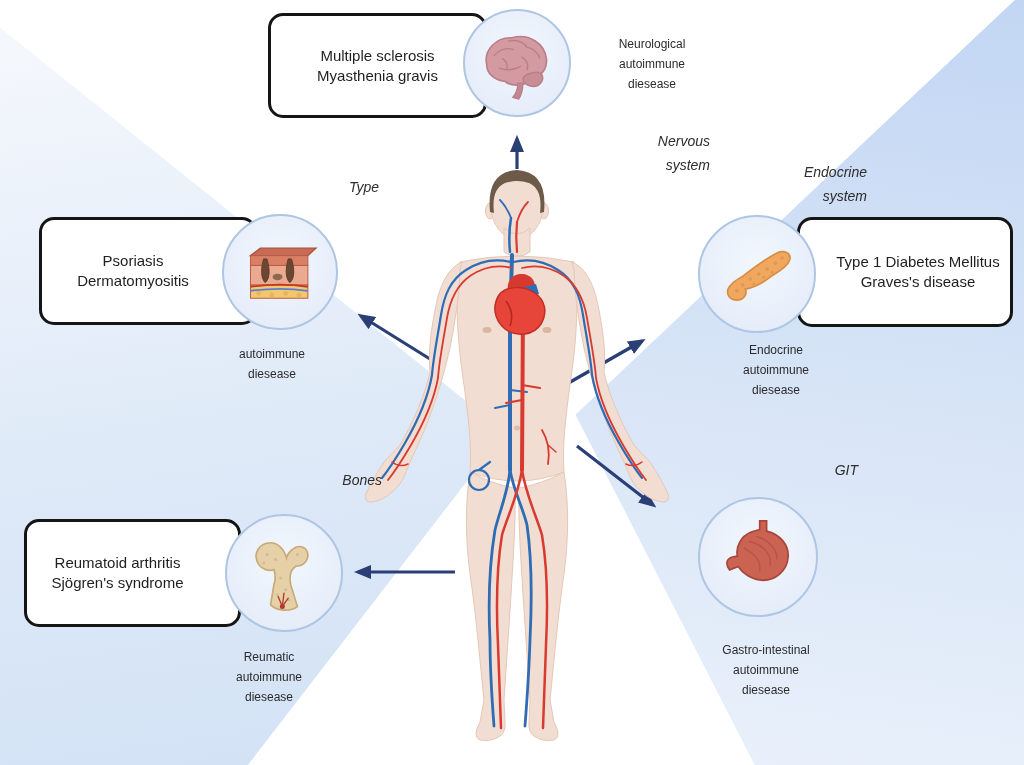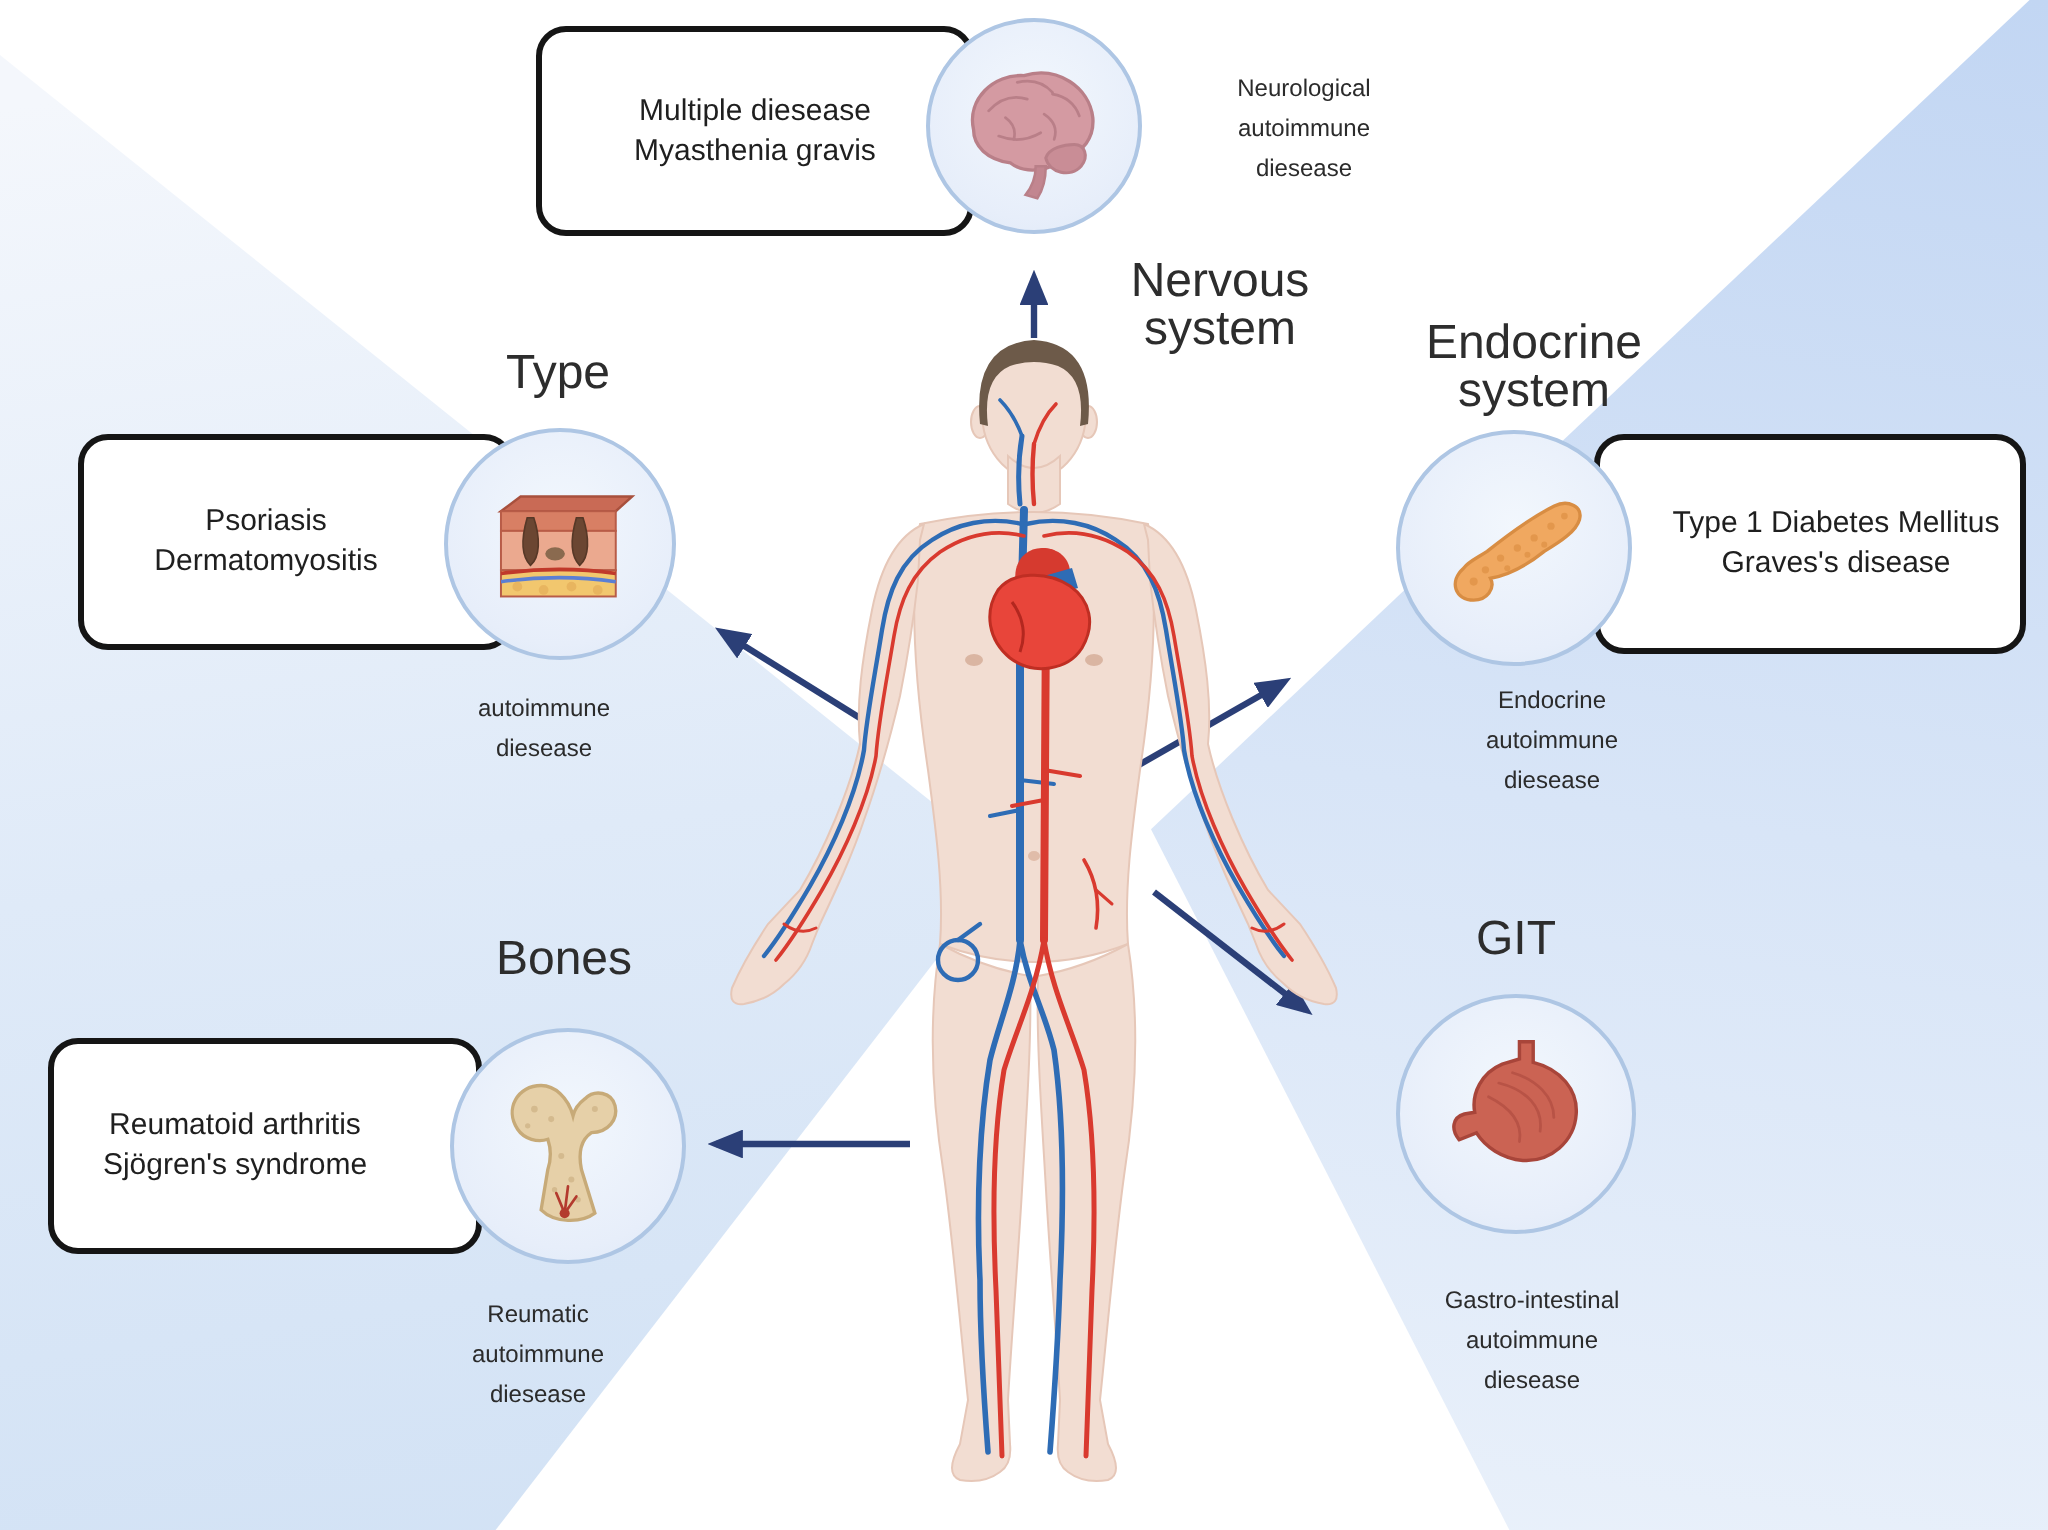--- a/index.html
+++ b/index.html
@@ -13,22 +13,22 @@
   .wedge-left{
     clip-path:polygon(0 3.6%,49.3% 56.5%,24.2% 100%,0 100%);
     background:linear-gradient(172deg,#f4f7fc 6%,#dfeaf8 50%,#cfe0f4 100%);
   }
   .wedge-right{
     clip-path:polygon(99.1% 0,100% 0,100% 100%,73.7% 100%,56.2% 54.2%);
     background:linear-gradient(188deg,#c2d6f3 0%,#d8e5f7 48%,#edf3fb 100%);
   }
   .abs{position:absolute;}
   .heading{
-    font-size:24px;line-height:24px;font-weight:500;color:#2d2d2d;
-    text-align:center;width:200px;
+    font-size:14px;line-height:24px;font-weight:500;color:#2d2d2d;
+    text-align:right;width:200px;font-style:italic;
   }
   .dbox{
     position:absolute;background:#ffffff;border:3px solid #151515;border-radius:15px;
     display:flex;align-items:center;justify-content:center;text-align:center;
     box-sizing:border-box;
   }
   .dbox .line{font-size:15px;line-height:20px;color:#1f1f1f;}
   .caption{
     text-align:center;font-size:12px;line-height:20px;color:#2b2b2b;
   }
@@ -127,21 +127,21 @@
     <g>
       <path d="M508 292 C506 282 512 274 521 274 C530 274 536 280 535 289 Z" fill="#d63a2f"></path>
       <path d="M522 288 L536 284 L539 294 L525 298 Z" fill="#2e6cb5"></path>
       <path d="M499 295 C492 306 494 320 505 329 C517 338 534 335 541 324 C548 312 545 300 535 293 C523 285 506 286 499 295 Z" fill="#e8453a" stroke="#bf2e23" stroke-width="1.5"></path>
       <path d="M506 301 C512 309 513 318 510 326" fill="none" stroke="#b3271f" stroke-width="1.5"></path>
     </g>
   </svg>
 
   <div class="dbox" style="left:268px;top:13px;width:219px;height:105px;">
     <div>
-      <div class="line">Multiple diesease</div>
+      <div class="line">Multiple sclerosis</div>
       <div class="line">Myasthenia gravis</div>
     </div>
   </div>
   <div class="circle" style="left:463px;top:9px;width:108px;height:108px;">
     <span>
       <svg width="84" height="84" viewBox="0 0 100 100">
         <path d="M14 52 C10 34 26 19 44 20 C64 14 83 27 85 45 C86 57 79 66 69 68 C61 77 45 79 36 72 C22 70 14 62 14 52 Z" fill="#d49aa2" stroke="#b97f88" stroke-width="2"></path>
         <path d="M57 69 C59 78 72 81 78 74 C83 68 80 61 74 61 C68 61 59 63 57 69 Z" fill="#c98d96" stroke="#b97f88" stroke-width="1.8"></path>
         <path d="M51 74 C51 80 49 86 45 91 L52 93 C56 87 57 80 57 74 Z" fill="#c28690" stroke="#b97f88" stroke-width="1.5"></path>
         <g fill="none" stroke="#b97f88" stroke-width="1.6" stroke-linecap="round">

